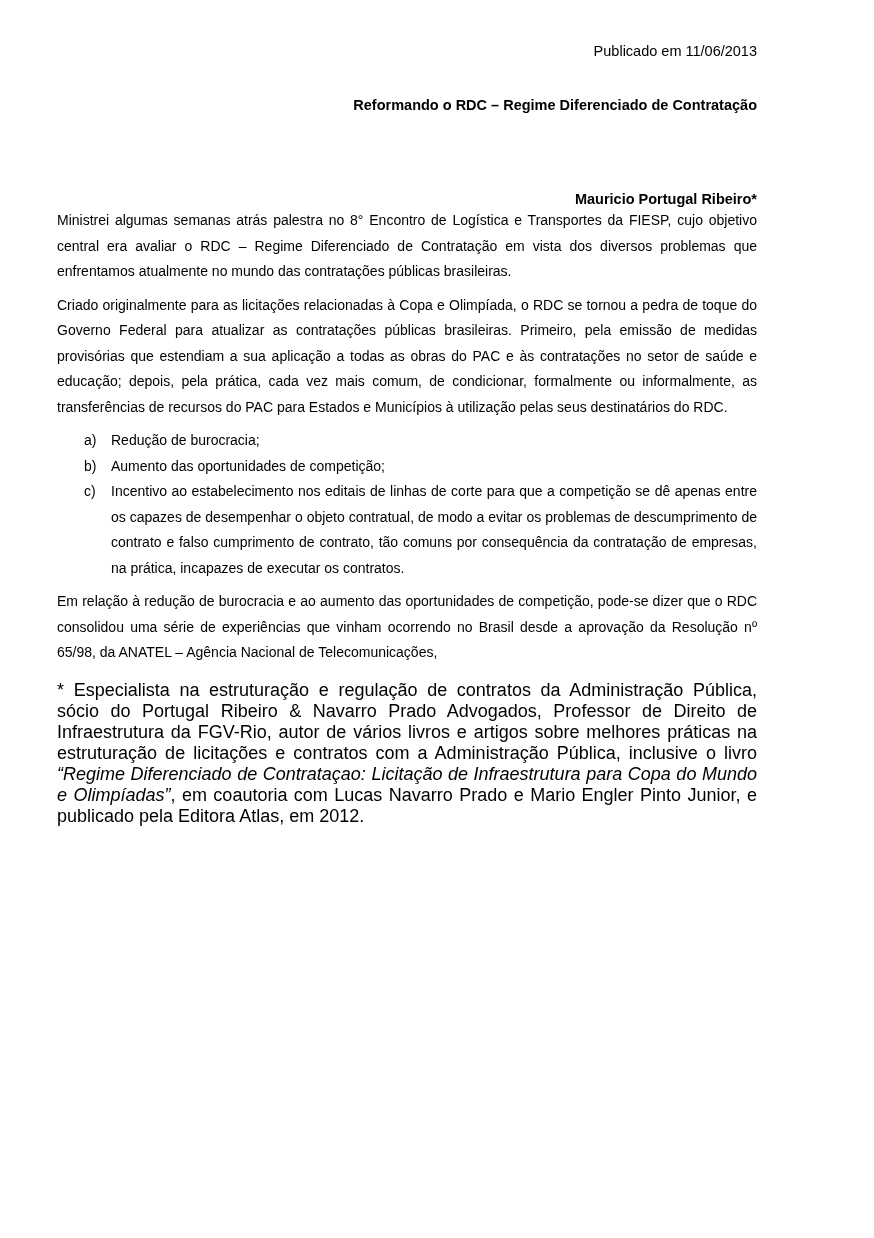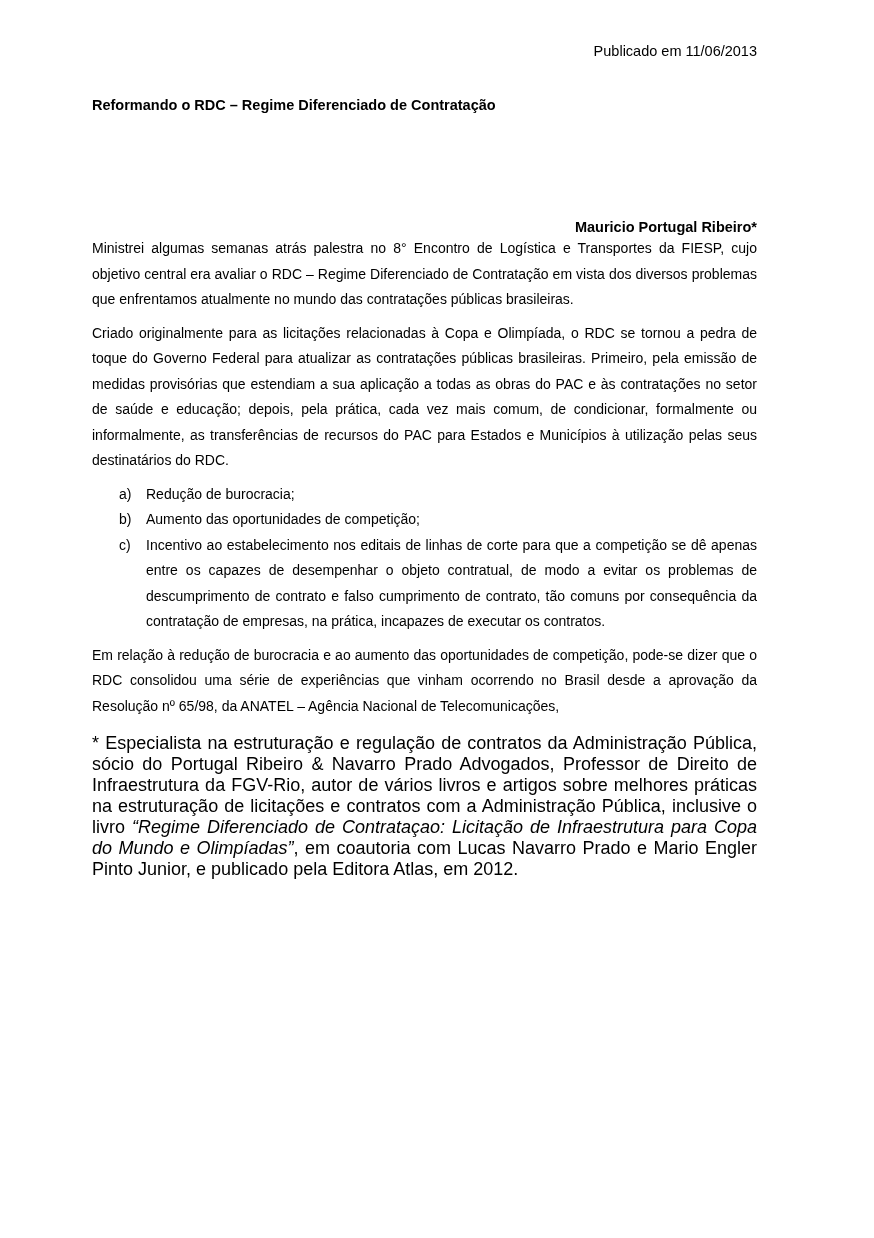--- a/index.html
+++ b/index.html
@@ -8,36 +8,36 @@
     position: relative;
     width: 874px;
     height: 1238px;
     margin: 0 auto;
     background: #ffffff;
     font-family: "Liberation Sans", sans-serif;
     color: #000000;
     overflow: hidden;
   }
   .content {
-    padding: 42px 117px 0 92px;
+    padding: 42px 117px 0 57px;
   }
   .pub-date {
     text-align: right;
     font-size: 14.5px;
     line-height: 18px;
   }
   .doc-title {
     margin-top: 36px;
-    text-align: left;
+    text-align: right;
     font-size: 14.5px;
     font-weight: bold;
     line-height: 18px;
   }
   .author {
-    margin-top: 104px;
+    margin-top: 76px;
     text-align: right;
     font-size: 14.5px;
     font-weight: bold;
     line-height: 18px;
   }
   .body-text {
   }
   .body-text p {
     font-size: 14px;
     line-height: 25.5px;

